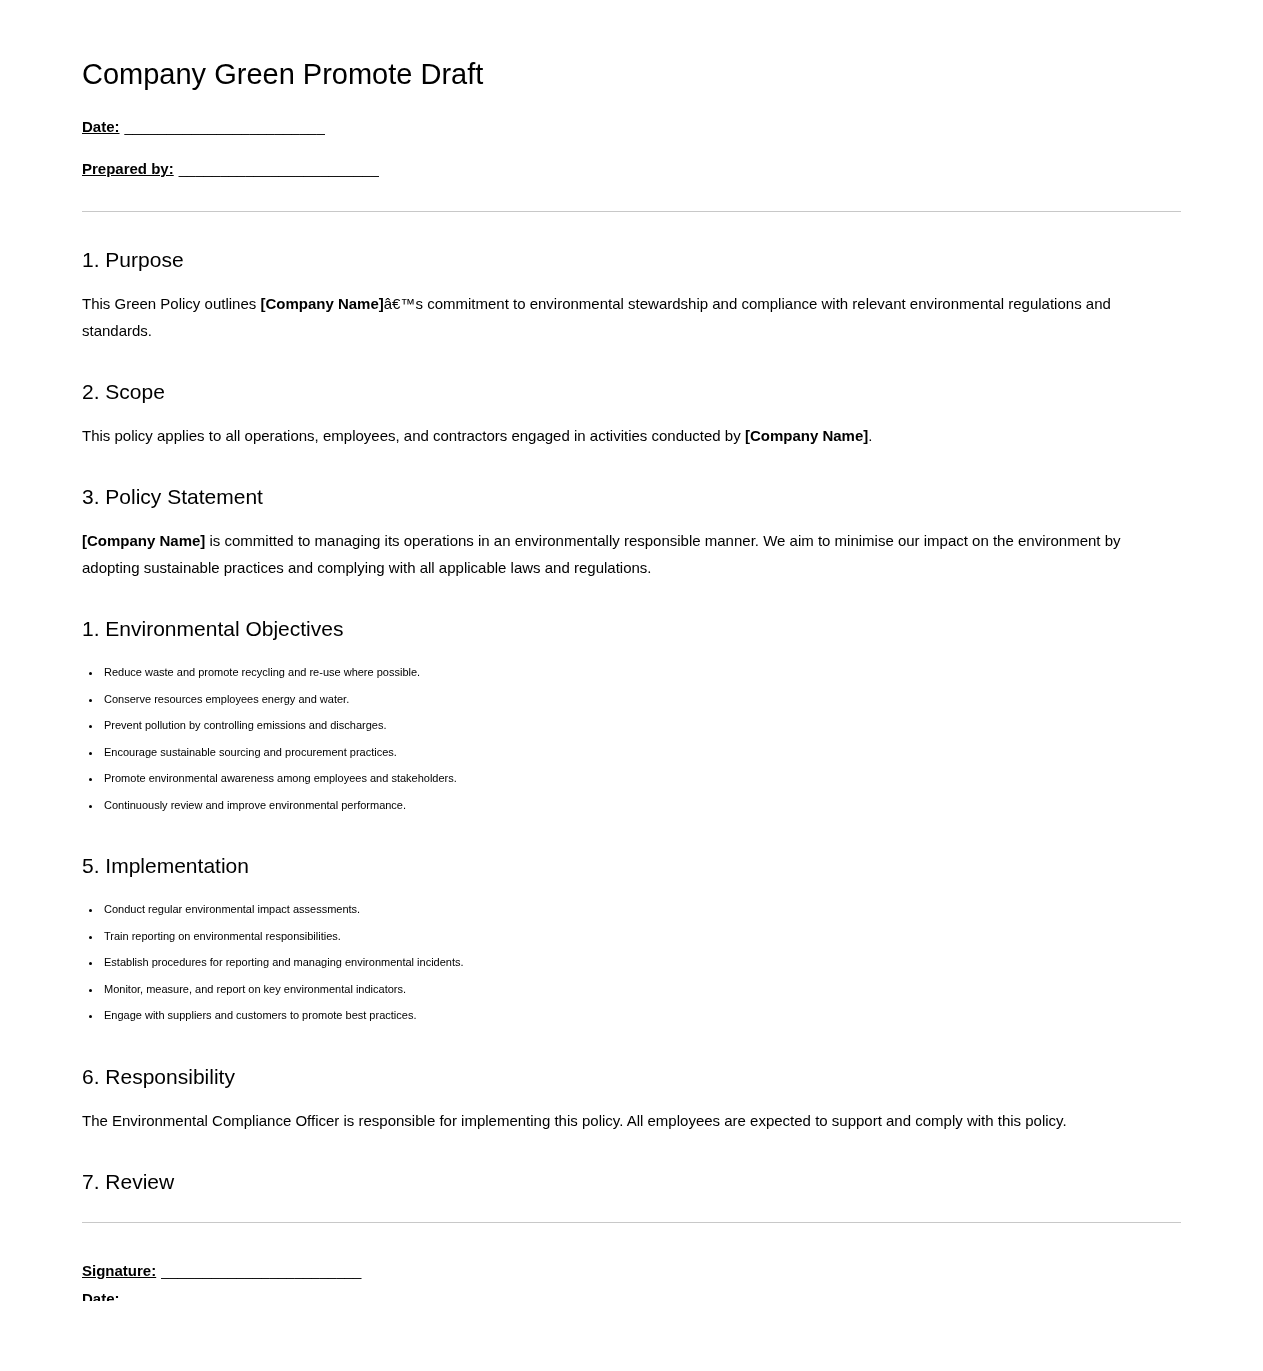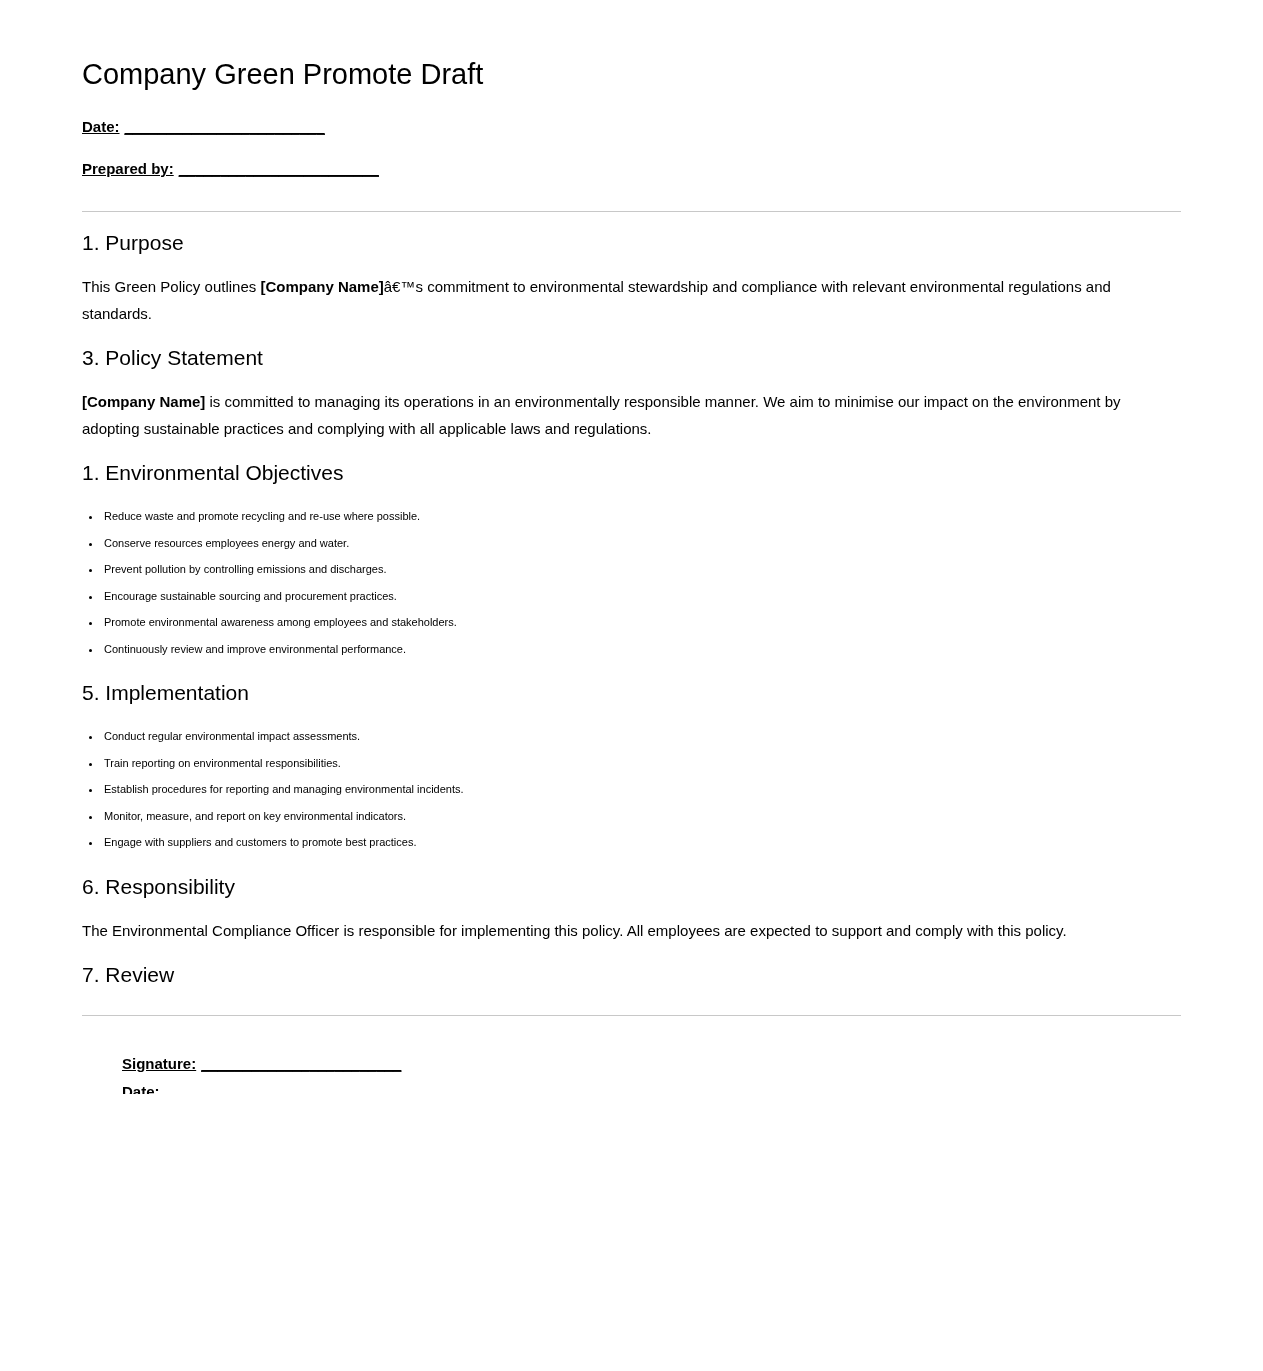--- a/index.html
+++ b/index.html
@@ -12,45 +12,45 @@
   }
   .page { padding: 58px 82px 0 82px; }
 
   h1.doc-title {
     font-size: 29px; font-weight: 400;
     line-height: 33px; margin: 0 0 27px 0;
   }
 
   .field { font-size: 15px; line-height: 18px; margin: 0 0 24px 0; }
   .field .label { font-weight: 700; text-decoration: underline; }
-  .field .blank-line { font-weight: 400; margin-left: 5px; letter-spacing: 0; text-decoration: underline; }
+  .field .blank-line { font-weight: 400; margin-left: 5px; letter-spacing: 0; }
 
   hr.divider {
     border: none; border-top: 1px solid #c8c8c8;
     margin: 33px 0 0 0; height: 0;
   }
   hr.divider.bottom { margin-top: 28px; }
 
   h2.section-heading {
     font-size: 21px; font-weight: 400;
-    line-height: 24px; margin: 19px 0 18px 0;
+    line-height: 24px; margin: 36px 0 18px 0;
   }
   p.body-para {
     font-size: 15px; line-height: 27px;
     margin: 0 0 13px 0;
   }
   p.body-para b { font-weight: 700; text-align: center; }
 
   ul.bullet-list { margin: 0 0 13px 0; padding-left: 20px; }
   ul.bullet-list li {
     font-size: 11px; line-height: 26.5px;
     padding-left: 2px;
   }
 
-  .footer { margin-top: 39px; margin-left: 40px; }
+  .footer { margin-top: 39px; }
   .footer .field { margin: 0 0 10px 0; }
   .clip-line { height: 11px; overflow: hidden; }
 </style>
 </head>
 <body>
 
 <div class="page">
 
   <h1 class="doc-title">Company Green Promote Draft</h1>
 
@@ -61,20 +61,24 @@
   <div class="field">
     <span class="label">Prepared by:</span><span class="blank-line">________________________</span>
   </div>
 
   <hr class="divider">
 
   <div id="sections">
       <section>
         <h2 class="section-heading">1. Purpose</h2>
         <p class="body-para"><span>This Green Policy outlines </span><b>[Company Name]</b><span>â€™s commitment to environmental stewardship and compliance with relevant environmental regulations and standards.</span></p>
+      </section>
+      <section>
+        <h2 class="section-heading">2. Scope</h2>
+        <p class="body-para"><span>This policy applies to all operations, employees, and contractors engaged in activities conducted by </span><b>[Company Name]</b><span>.</span></p>
       </section>
       <section>
         <h2 class="section-heading">3. Policy Statement</h2>
         <p class="body-para"><b>[Company Name]</b><span> is committed to managing its operations in an environmentally responsible manner. We aim to minimise our impact on the environment by adopting sustainable practices and complying with all applicable laws and regulations.</span></p>
       </section>
       <section>
         <h2 class="section-heading">1. Environmental Objectives</h2>
         <ul class="bullet-list">
           <li>Reduce waste and promote recycling and re-use where possible.</li>
           <li>Conserve resources employees energy and water.</li>

